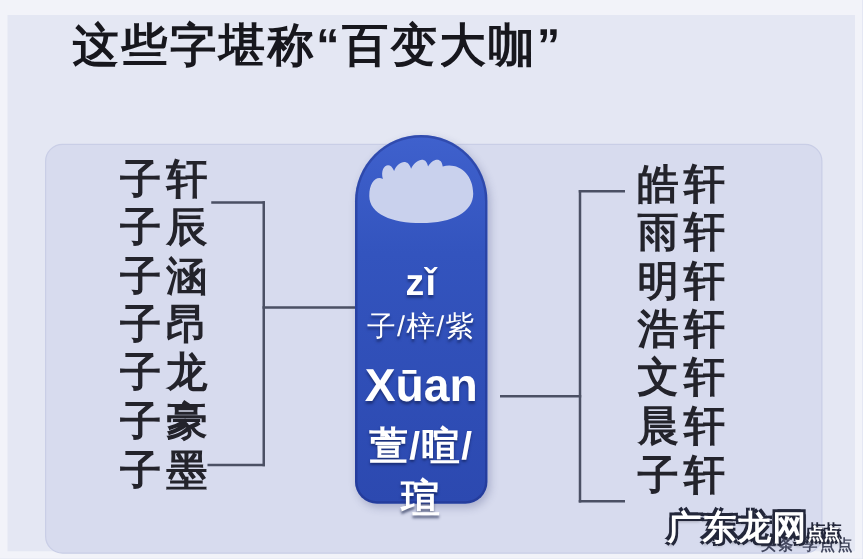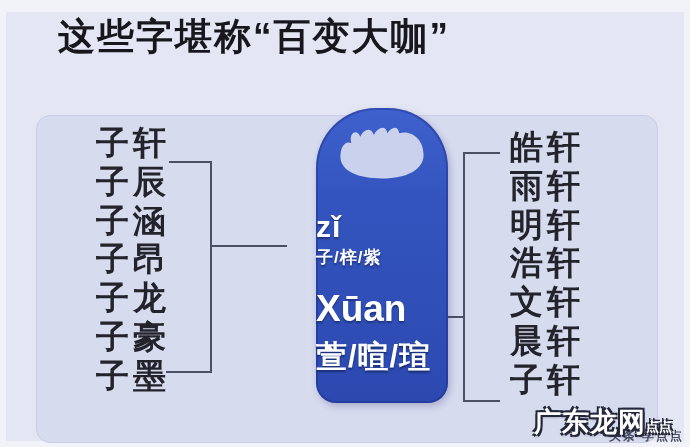--- a/index.html
+++ b/index.html
@@ -38,35 +38,35 @@
   .bl-left-top   {left:169px;top:161px;width:43px;height:2px;}
   .bl-left-vert  {left:210px;top:161px;width:2px;height:212px;}
   .bl-left-bottom{left:166px;top:371px;width:46px;height:2px;}
   .bl-left-mid   {left:210px;top:245px;width:77px;height:2px;}
   .bl-right-top   {left:463px;top:152px;width:37px;height:2px;}
   .bl-right-vert  {left:463px;top:152px;width:2px;height:250px;}
   .bl-right-bottom{left:463px;top:400px;width:37px;height:2px;}
   .bl-right-mid   {left:400px;top:316px;width:65px;height:2px;}
   
   .capsule{
-    position:absolute;left:284px;top:108px;width:132px;height:295px;
+    position:absolute;left:284px;top:108px;width:106px;height:295px;
     border-radius:60px 60px 20px 20px;
     background:linear-gradient(180deg,#3f61cd 0%,#3354be 32%,#2c49b0 100%);
     box-shadow:inset 0 0 0 2px rgba(22,38,120,.35), 2px 3px 7px rgba(45,55,110,.28);
-    color:#ffffff;margin-left:32px;
+    text-align:center;color:#ffffff;
   }
   .wave-icon{position:absolute;left:50%;top:14px;transform:translateX(-50%);}
   .cap-pinyin-top{
     position:absolute;left:0;width:100%;top:102px;
     font-size:30px;font-weight:800;letter-spacing:1px;
     text-shadow:0 2px 2px rgba(10,20,60,.45);
   }
   .cap-chars-top{
     position:absolute;left:0;width:100%;top:138px;
-    font-size:17px;font-weight:700;letter-spacing:1px;
+    font-size:23px;font-weight:400;letter-spacing:1px;
     text-shadow:0 2px 2px rgba(10,20,60,.5);
   }
   .cap-pinyin-bottom{
     position:absolute;left:0;width:100%;top:180px;
     font-size:37px;font-weight:800;
     text-shadow:0 2px 2px rgba(10,20,60,.45);
   }
   .cap-chars-bottom{
     position:absolute;left:0;width:100%;top:228px;
     font-size:31px;font-weight:700;letter-spacing:1px;

